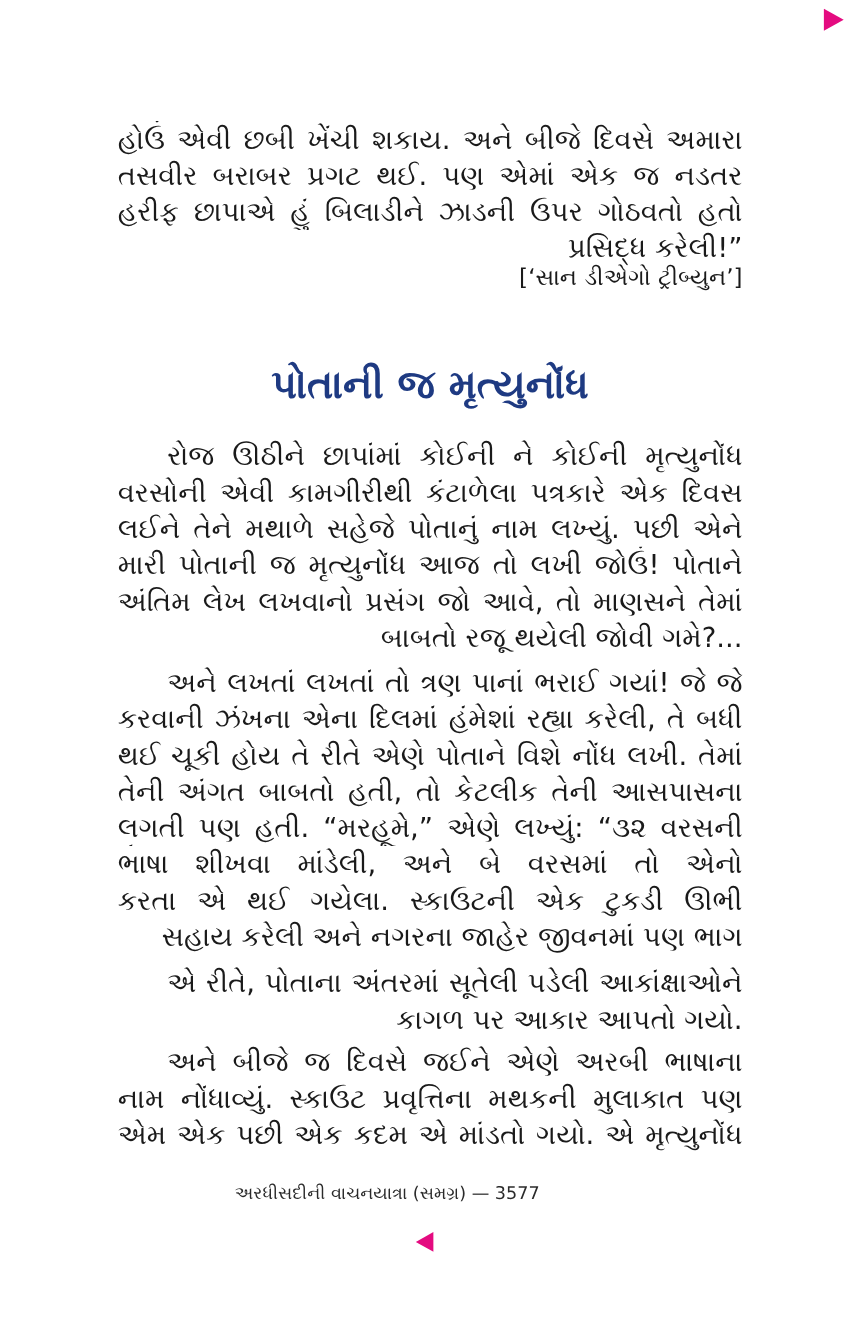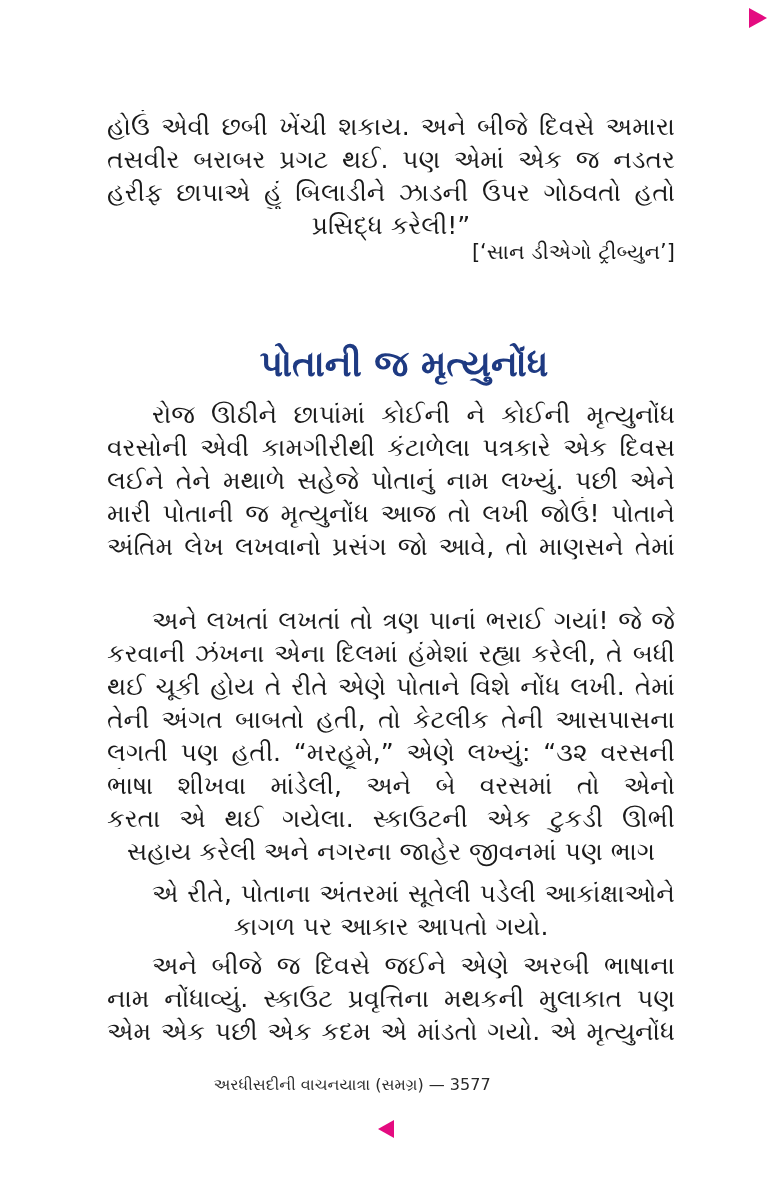--- a/index.html
+++ b/index.html
@@ -15,21 +15,21 @@
   .block{
     position:absolute;
     left:107px;
     width:568px;
   }
   .line{
     font-size:25px;
     line-height:33px;
     height:33px;
     overflow:hidden;
-    text-align:center;
+    text-align:right;
     color:#1a1a1a;
   }
   .line.jl{
     text-align:justify;
     text-align-last:justify;
   }
   .line.ind{
     text-indent:45px;
   }
   .b0{top:110px;}
@@ -37,21 +37,21 @@
     top:236px;
     text-align:right;
     font-size:21px;
     line-height:33px;
   }
   .heading{
     position:absolute;
     left:107px;
     width:568px;
     top:325px;
-    margin:13px;
+    margin:0;
     text-align:center;
     font-size:36px;
     line-height:52px;
     font-weight:bold;
     color:#1e3a82;
   }
   .b1{top:398px;}
   .b2{top:604px;}
   .b3{top:877px;}
   .b4{top:949px;}
@@ -99,20 +99,21 @@
   <div class="block attr">[‘સાન ડીએગો ટ્રીબ્યુન’]</div>
 
   <h1 class="heading">પોતાની જ મૃત્યુનોંધ</h1>
 
   <div class="block b1" id="blk-1">
       <div class="line jl ind">રોજ ઊઠીને છાપાંમાં કોઈની ને કોઈની મૃત્યુનોંધ લખવાની આવે.</div>
       <div class="line jl">વરસોની એવી કામગીરીથી કંટાળેલા પત્રકારે એક દિવસ કોરો કાગળ</div>
       <div class="line jl">લઈને તેને મથાળે સહેજે પોતાનું નામ લખ્યું. પછી એને થયું, લાવને,</div>
       <div class="line jl">મારી પોતાની જ મૃત્યુનોંધ આજ તો લખી જોઉં! પોતાને વિશેનો</div>
       <div class="line jl">અંતિમ લેખ લખવાનો પ્રસંગ જો આવે, તો માણસને તેમાં કઈ કઈ</div>
+      <div class="line">બાબતો રજૂ થયેલી જોવી ગમે?...</div>
     </div>
 
   <div class="block b2" id="blk-2">
       <div class="line jl ind">અને લખતાં લખતાં તો ત્રણ પાનાં ભરાઈ ગયાં! જે જે વસ્તુઓ</div>
       <div class="line jl">કરવાની ઝંખના એના દિલમાં હંમેશાં રહ્યા કરેલી, તે બધી જાણે કે સિદ્ધ</div>
       <div class="line jl">થઈ ચૂકી હોય તે રીતે એણે પોતાને વિશે નોંધ લખી. તેમાં કેટલીક</div>
       <div class="line jl">તેની અંગત બાબતો હતી, તો કેટલીક તેની આસપાસના સમાજને</div>
       <div class="line jl">લગતી પણ હતી. “મરહૂમે,” એણે લખ્યું: “૩૨ વરસની ઉંમરે અરબી</div>
       <div class="line jl">ભાષા શીખવા માંડેલી, અને બે વરસમાં તો એનો આસાનીથી ઉપયોગ</div>
       <div class="line jl">કરતા એ થઈ ગયેલા. સ્કાઉટની એક ટુકડી ઊભી કરવામાં તેમણે</div>

